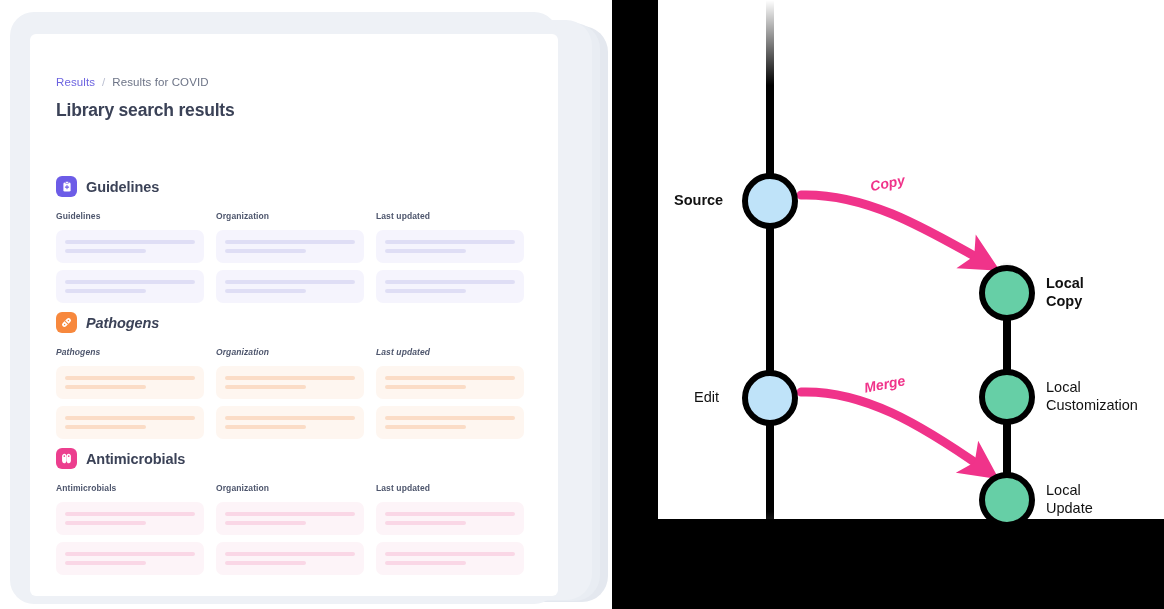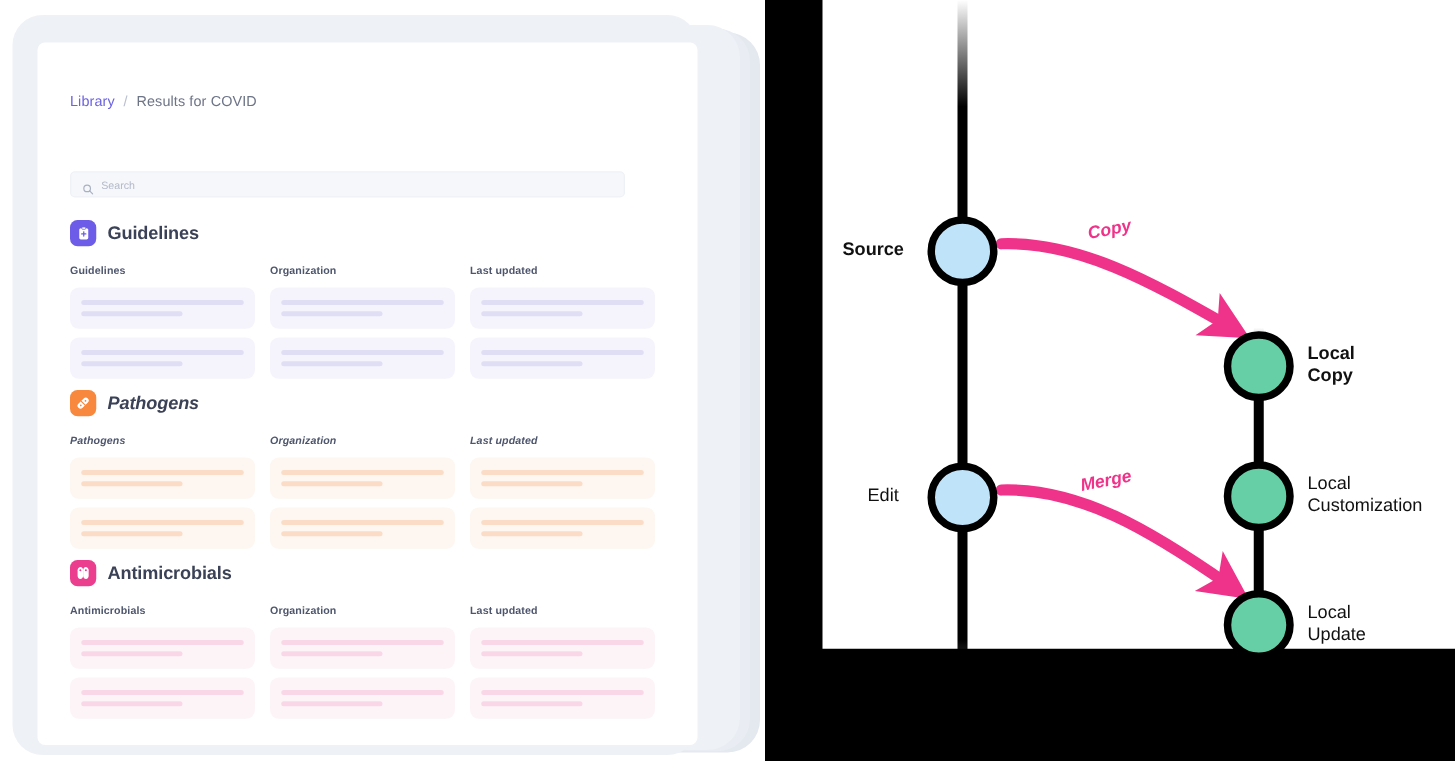--- a/index.html
+++ b/index.html
@@ -111,35 +111,27 @@
 
   <div class="left-panel">
     <div class="stack-layer stack-3"></div>
     <div class="stack-layer stack-2"></div>
     <div class="stack-layer stack-1"></div>
 
     <div class="device">
       <div class="screen">
 
         <div class="breadcrumb">
-          <span class="bc-link">Library</span>
+          <span class="bc-link">Results</span>
           <span class="bc-sep">/</span>
           <span class="bc-current">Results for COVID</span>
         </div>
 
-
-        <div class="search-box">
-          <span class="search-icon">
-            <svg width="9" height="9" viewBox="0 0 16 16">
-              <circle cx="6.6" cy="6.6" r="4.7" fill="none" stroke="#a9b0c2" stroke-width="1.7"></circle>
-              <line x1="10.2" y1="10.2" x2="14.4" y2="14.4" stroke="#a9b0c2" stroke-width="1.7" stroke-linecap="round"></line>
-            </svg>
-          </span>
-          <span class="search-ph">Search</span>
-        </div>
+        <div class="page-title">Library search results</div>
+
 
         <div class="section t-guide" style="top:142px;">
           <div class="sec-head">
             <span class="sec-icon" style="background:#6c5ce7;">
               <svg width="12" height="12" viewBox="0 0 20 20">
                 <rect x="4" y="2.6" width="12" height="15" rx="2.2" fill="#ffffff"></rect>
                 <rect x="7.4" y="1" width="5.2" height="3.1" rx="1.1" fill="#ffffff" stroke="#6c5ce7" stroke-width="1"></rect>
                 <line x1="10" y1="7.4" x2="10" y2="13" stroke="#6c5ce7" stroke-width="1.7" stroke-linecap="round"></line>
                 <line x1="7.2" y1="10.2" x2="12.8" y2="10.2" stroke="#6c5ce7" stroke-width="1.7" stroke-linecap="round"></line>
               </svg>

